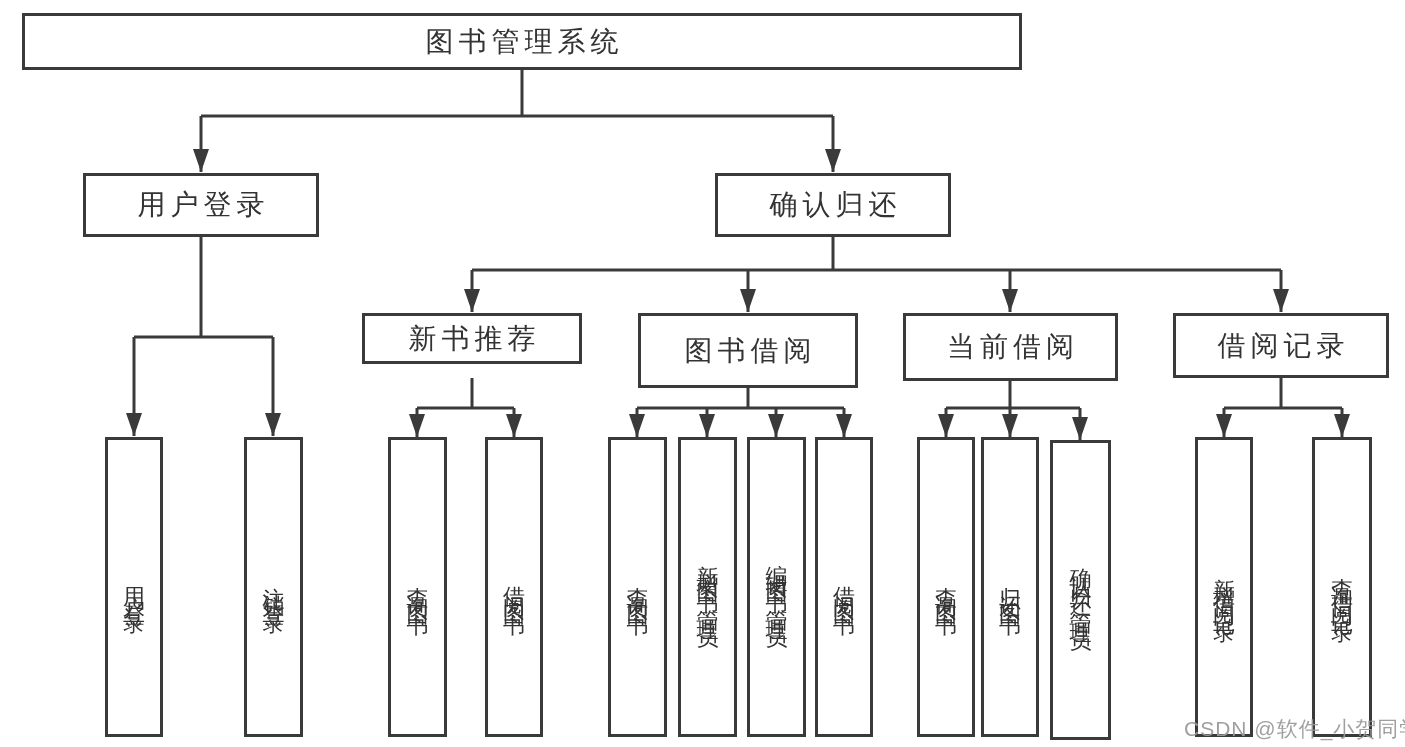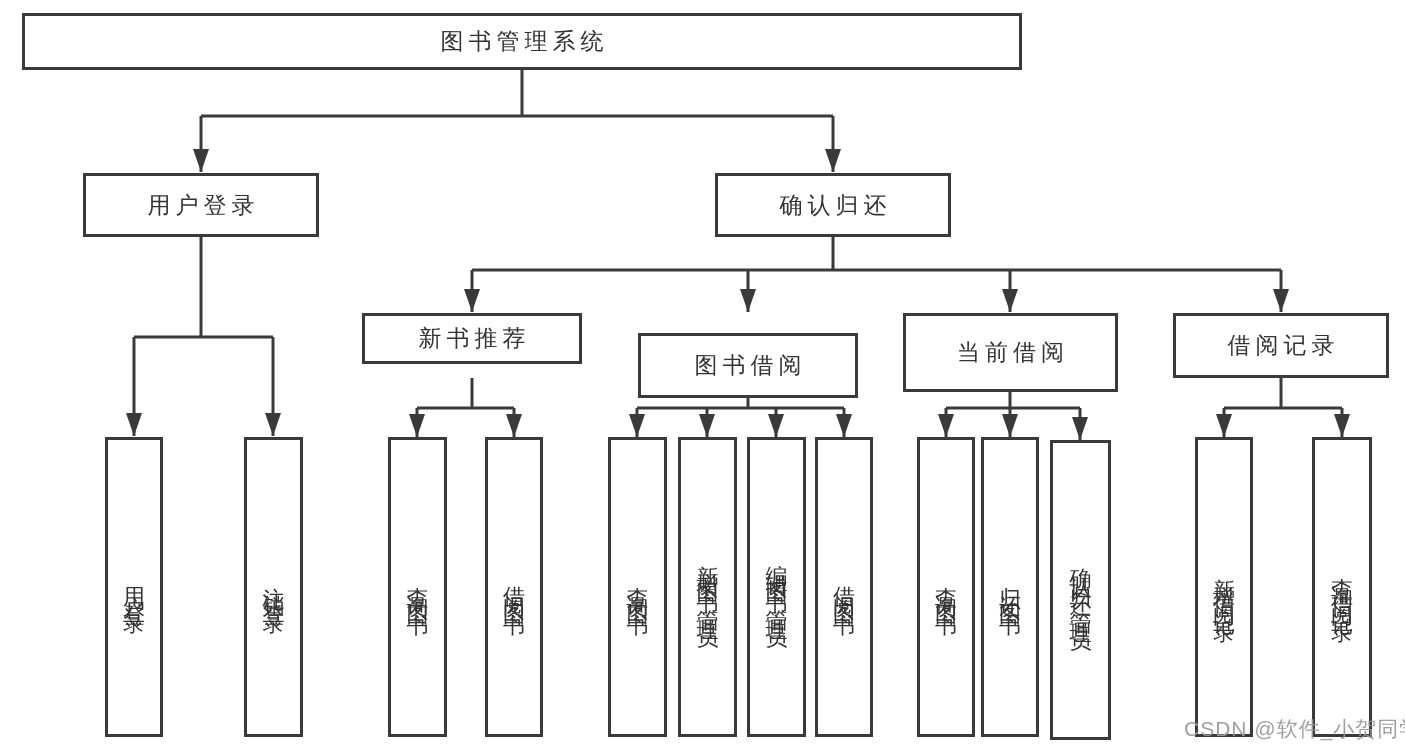--- a/index.html
+++ b/index.html
@@ -16,21 +16,21 @@
     box-sizing: border-box;
     background: #ffffff;
     border: 3px solid #3a3a3a;
     display: flex;
     align-items: center;
     justify-content: center;
     color: #333333;
     z-index: 2;
   }
   .h-label {
-    font-size: 23px;
+    font-size: 28px;
     letter-spacing: 5px;
     text-indent: 5px;
     color: #333333;
     white-space: nowrap;
     text-align: center;
   }
   .v-label {
     writing-mode: vertical-lr;
     text-orientation: mixed;
     font-size: 22px;
@@ -114,24 +114,24 @@
   <div class="box" style="left:83px; top:173px; width:236px; height:64px;">
     <span class="h-label">用户登录</span>
   </div>
   <div class="box" style="left:715px; top:173px; width:236px; height:64px;">
     <span class="h-label">确认归还</span>
   </div>
 
   <div class="box" style="left:362px; top:313px; width:220px; height:51px;">
     <span class="h-label">新书推荐</span>
   </div>
-  <div class="box" style="left:638px; top:313px; width:220px; height:65px;margin-top:20px;">
+  <div class="box" style="left:638px; top:313px; width:220px; height:75px;">
     <span class="h-label">图书借阅</span>
   </div>
-  <div class="box" style="left:903px; top:313px; width:215px; height:79px;">
+  <div class="box" style="left:903px; top:313px; width:215px; height:68px;">
     <span class="h-label">当前借阅</span>
   </div>
   <div class="box" style="left:1173px; top:313px; width:216px; height:65px;">
     <span class="h-label">借阅记录</span>
   </div>
 
   <div class="box" style="left:105px; top:437px; width:58px; height:300px;">
     <span class="v-label">用户登录</span>
   </div>
   <div class="box" style="left:244px; top:437px; width:59px; height:300px;">

